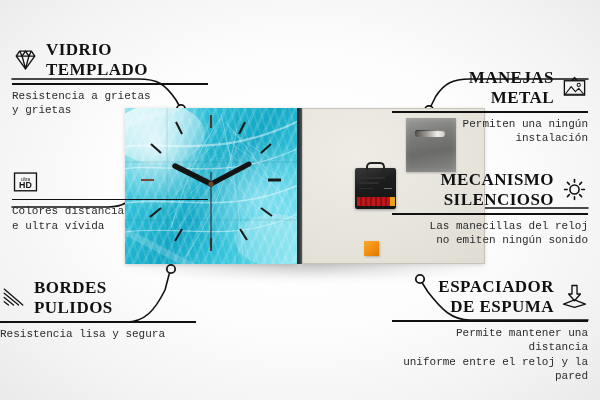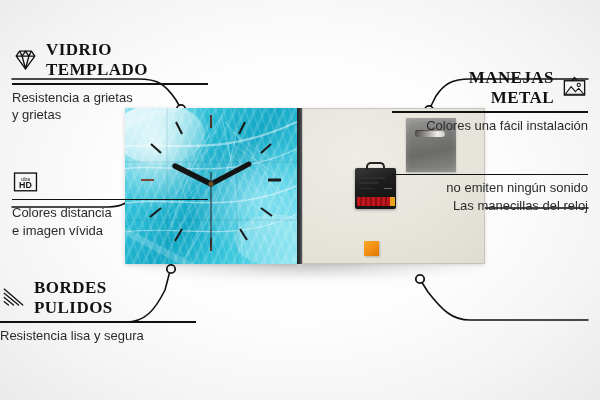--- a/index.html
+++ b/index.html
@@ -86,22 +86,22 @@
   .feat.left .head { justify-content:flex-start; }
   .feat.right .head { justify-content:flex-end; }
   .feat .title {
     font-family:"Liberation Serif", serif;
     font-size:17px; font-weight:bold; color:#111; letter-spacing:.45px;
     line-height:1.16; text-transform:uppercase;
   }
   .feat.right .title { text-align:right; }
   .rule { height:1.4px; background:#111; margin:4px 0 4px 0; width:100%; }
   .feat .desc {
-    font-family:Liberation Sans, sans-serif;
-    font-size:13px; color:#2b2b2b; line-height:1.32;
+    font-family:Liberation Mono, monospace;
+    font-size:11px; color:#2b2b2b; line-height:1.32;
   }
   .feat.right .desc { text-align:right; }
   .ico { width:27px; height:27px; flex:0 0 27px; display:block; }
 
   .f1 { left:12px;  top:40px; }
   .f2 { left:12px;  top:168px; }
   .f3 { left:0;  top:278px; }
   .f4 { left:392px; top:40px;margin-top:28px; }
   .f5 { left:392px; top:170px; }
   .f6 { left:392px; top:277px; }
@@ -257,21 +257,21 @@
     <div class="head">
       <svg class="ico" viewBox="0 0 32 32">
         <rect x="3" y="6" width="26" height="21" fill="none" stroke="#111" stroke-width="1.6"></rect>
         <text x="16" y="15" font-family="Liberation Sans, sans-serif" font-size="5.6" text-anchor="middle" fill="#111">ultra</text>
         <text x="16" y="24" font-family="Liberation Sans, sans-serif" font-size="10.5" font-weight="bold" text-anchor="middle" fill="#111">HD</text>
       </svg>
     </div>
     <div class="rule"></div>
     <div class="desc">
       <div>Colores distancia</div>
-      <div>e imagen vívida</div>
+      <div>e ultra vívida</div>
     </div>
   </div>
 
   <div class="feat left f3">
     <div class="head">
       <svg class="ico" viewBox="0 0 32 32">
         <g stroke="#111" stroke-width="1.5" stroke-linecap="round">
           <line x1="5" y1="6" x2="27" y2="25"></line>
           <line x1="5" y1="11" x2="22" y2="25"></line>
           <line x1="5" y1="16" x2="16" y2="25"></line>
@@ -297,26 +297,62 @@
       </div>
       <svg class="ico" viewBox="0 0 32 32">
         <path d="M13,8 L16,4 L19,8" fill="none" stroke="#111" stroke-width="1.5" stroke-linejoin="round"></path>
         <rect x="4" y="8" width="24" height="17" fill="none" stroke="#111" stroke-width="1.6"></rect>
         <circle cx="21" cy="13" r="1.9" fill="none" stroke="#111" stroke-width="1.2"></circle>
         <path d="M5,24 L12,15 L17,21 L21,17 L27,24 Z" fill="none" stroke="#111" stroke-width="1.3" stroke-linejoin="round"></path>
       </svg>
     </div>
     <div class="rule"></div>
     <div class="desc">
-      <div>Colores una fácil instalación</div>
+      <div>Permiten una ningún instalación</div>
     </div>
   </div>
 
   <div class="feat right f5">
-    <div class="rule"></div>
-    <div class="desc">
+    <div class="head">
+      <div class="title">
+        <div>MECANISMO</div>
+        <div>SILENCIOSO</div>
+      </div>
+      <svg class="ico" viewBox="0 0 32 32">
+        <g fill="none" stroke="#111" stroke-width="1.9" stroke-linecap="round">
+          <circle cx="16" cy="16" r="5.4"></circle>
+          <path d="M16,4.2 L16,7.4"></path>
+            <path d="M16,24.6 L16,27.8"></path>
+          <path d="M4.2,16 L7.4,16"></path>
+            <path d="M24.6,16 L27.8,16"></path>
+          <path d="M7.6,7.6 L9.9,9.9"></path>
+            <path d="M22.1,22.1 L24.4,24.4"></path>
+          <path d="M24.4,7.6 L22.1,9.9"></path>
+            <path d="M9.9,22.1 L7.6,24.4"></path>
+        </g>
+      </svg>
+    </div>
+    <div class="rule"></div>
+    <div class="desc">
+      <div>Las manecillas del reloj</div>
       <div>no emiten ningún sonido</div>
-      <div>Las manecillas del reloj</div>
-    </div>
-  </div>
-
+    </div>
+  </div>
+
+  <div class="feat right f6">
+    <div class="head">
+      <div class="title">
+        <div>ESPACIADOR</div>
+        <div>DE ESPUMA</div>
+      </div>
+      <svg class="ico" viewBox="0 0 32 32">
+        <path d="M13,3 L19,3 L19,13 L23,13 L16,21 L9,13 L13,13 Z" fill="none" stroke="#111" stroke-width="1.6" stroke-linejoin="round"></path>
+        <path d="M16,20 L29,25 L16,29 L3,25 Z" fill="none" stroke="#111" stroke-width="1.6" stroke-linejoin="round"></path>
+      </svg>
+    </div>
+    <div class="rule"></div>
+    <div class="desc">
+      <div>Permite mantener una distancia</div>
+      <div>uniforme entre el reloj y la pared</div>
+    </div>
+  </div>
 
 </div>
 
 </body></html>

